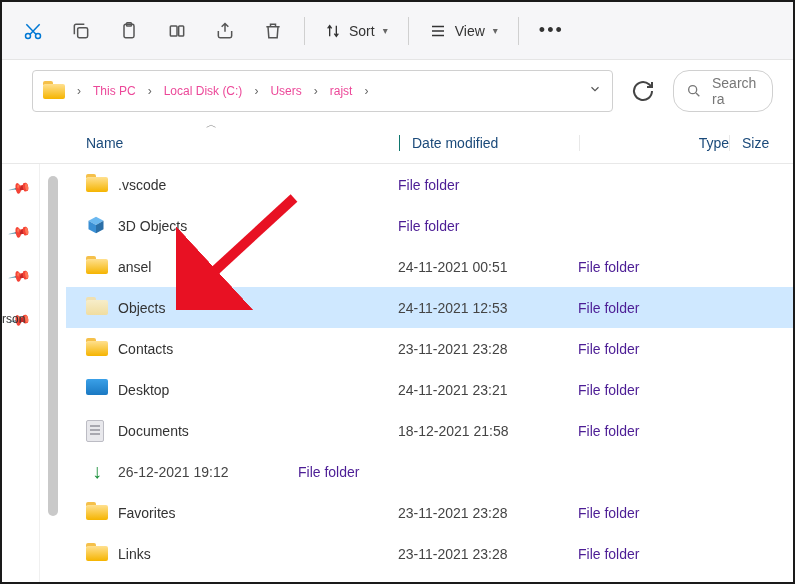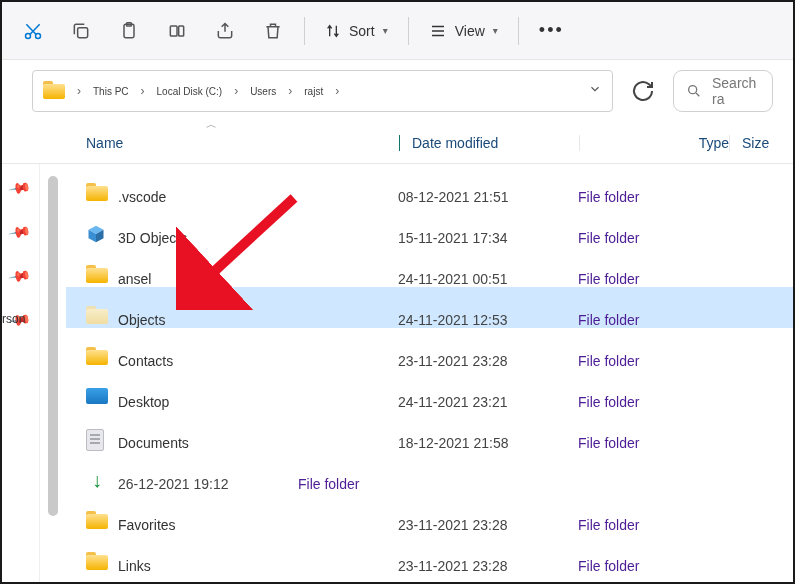--- a/index.html
+++ b/index.html
@@ -11,46 +11,46 @@
 .tb-btn svg { width: 20px; height: 20px; }
 .tb-sep { width: 1px; height: 28px; background: #d0d0d0; margin: 0 6px; }
 .tb-sort, .tb-view { display: flex; align-items: center; gap: 8px; padding: 0 12px; color: #333; font-size: 14px; }
 .tb-more { padding: 0 12px; font-size: 18px; letter-spacing: 2px; color: #333; }
 .cut-icon { color: #0078d4; }
 
 
 .nav-row { display: flex; align-items: center; gap: 10px; padding: 10px 20px 10px 30px; }
 .breadcrumb-box { flex: 1; height: 42px; border: 1px solid #d0d0d0; border-radius: 4px; display: flex; align-items: center; padding: 0 10px; gap: 4px; }
 .bc-folder { width: 20px; height: 20px; margin-right: 6px; }
-.bc-seg { font-size: 10px; color: #404040; padding: 2px 4px; }
+.bc-seg { font-size: 12px; color: #ec4899; padding: 2px 4px; }
 .bc-chev { color: #666; font-size: 12px; padding: 0 4px; }
 .bc-spacer { flex: 1; }
 .bc-drop { color: #555; }
 .refresh-btn { width: 24px; height: 24px; color: #444; margin: 0 8px; }
-.search-box { width: 100px; height: 42px; border: 1px solid #d0d0d0; border-radius: 9px; display: flex; align-items: center; padding: 0 12px; gap: 10px; color: #777; font-size: 14px; overflow: hidden; }
+.search-box { width: 100px; height: 42px; border: 1px solid #d0d0d0; border-radius: 16px; display: flex; align-items: center; padding: 0 12px; gap: 10px; color: #777; font-size: 14px; overflow: hidden; }
 .search-box svg { width: 16px; height: 16px; flex-shrink: 0; }
 
 
 .cols { display: flex; align-items: center; height: 42px; border-bottom: 1px solid #e8e8e8; padding-left: 84px; color: #1b4a7a; font-size: 14px; }
 .col-name { width: 313px; position: relative; }
 .col-date { width: 180px; border-left: 1px solid #0f766e; padding-left: 12px; }
 .col-type { width: 150px; border-left: 1px solid #e8e8e8; padding-left: 12px; text-align: right; }
 .col-size { border-left: 1px solid #e8e8e8; padding-left: 12px; }
 .sort-ind { position: absolute; top: -18px; left: 120px; color: #888; font-size: 11px; }
 
 
 .list-area { display: flex; }
 .sidebar-stub { width: 38px; padding-top: 16px; display: flex; flex-direction: column; align-items: center; gap: 26px; background: #fff; border-right: 1px solid #f0f0f0; height: 460px; position: relative; }
 .pin { color: #888; transform: rotate(35deg); font-size: 15px; }
 .sb-text { font-size: 12px; color: #333; position: absolute; top: 148px; left: 0px; }
 
 .scrollbar-stub { width: 10px; background: #c9c9c9; border-radius: 5px; height: 340px; margin-top: 12px; margin-left: 8px; margin-right: 8px; }
 
 .files { flex: 1; }
-.row { display: flex; align-items: flex-end; height: 41px; padding-left: 20px; font-size: 14px; color: #333; }
+.row { display: flex; align-items: center; height: 41px; padding-left: 20px; font-size: 14px; color: #333; }
 .row.selected { background: #cfe8ff; }
 .row-icon { width: 22px; height: 22px; margin-right: 10px; flex-shrink: 0; }
 .row-name { width: 280px; }
 .row-date { width: 180px; color: #444; }
 .row-type { width: 150px; color: #4c1d95; }
 
 
 .folder-ic { width: 22px; height: 18px; position: relative; }
 .folder-ic::before { content: ""; position: absolute; top: 0; left: 0; width: 10px; height: 4px; background: #f5c04a; border-radius: 2px 2px 0 0; }
 .folder-ic::after { content: ""; position: absolute; top: 3px; left: 0; width: 22px; height: 15px; background: linear-gradient(#ffe08f, #f5b400); border-radius: 2px; }
@@ -181,31 +181,29 @@
     <div class="pin">📌</div>
     <div class="sb-text">rson</div>
   </div>
   <div class="scrollbar-stub"></div>
   <div class="files" id="file-list">
       <div class="row">
         <div class="row-icon">
           <div class="folder-ic"></div>
         </div>
         <div class="row-name">.vscode</div>
-        <div class="row-date">08-12-2021 21:51</div>
         <div class="row-type">File folder</div>
       </div>
       <div class="row">
         <div class="row-icon"><svg class="cube-ic" viewBox="0 0 24 24">
             <path d="M12 2 L21 7 L12 12 L3 7 Z" fill="#6bb8f0"></path>
             <path d="M3 7 L12 12 L12 22 L3 17 Z" fill="#3a8fd4"></path>
             <path d="M21 7 L12 12 L12 22 L21 17 Z" fill="#2a6fa8"></path>
           </svg></div>
         <div class="row-name">3D Objects</div>
-        <div class="row-date">15-11-2021 17:34</div>
         <div class="row-type">File folder</div>
       </div>
       <div class="row">
         <div class="row-icon">
           <div class="folder-ic"></div>
         </div>
         <div class="row-name">ansel</div>
         <div class="row-date">24-11-2021 00:51</div>
         <div class="row-type">File folder</div>
       </div>

